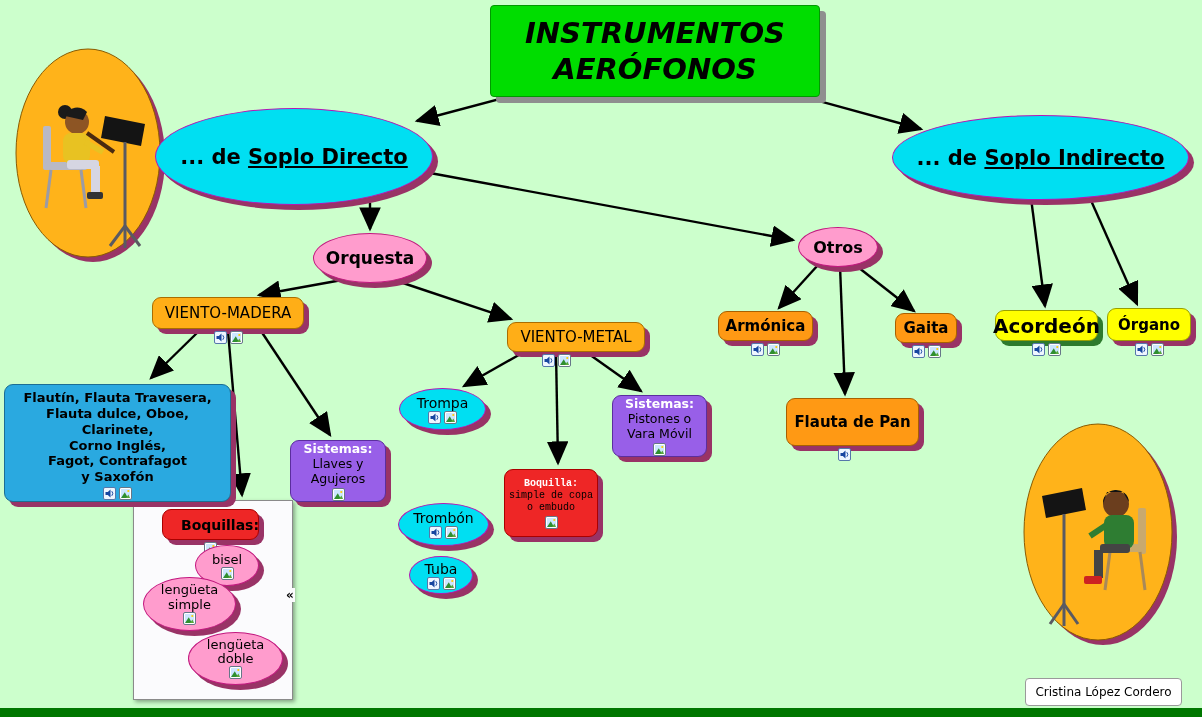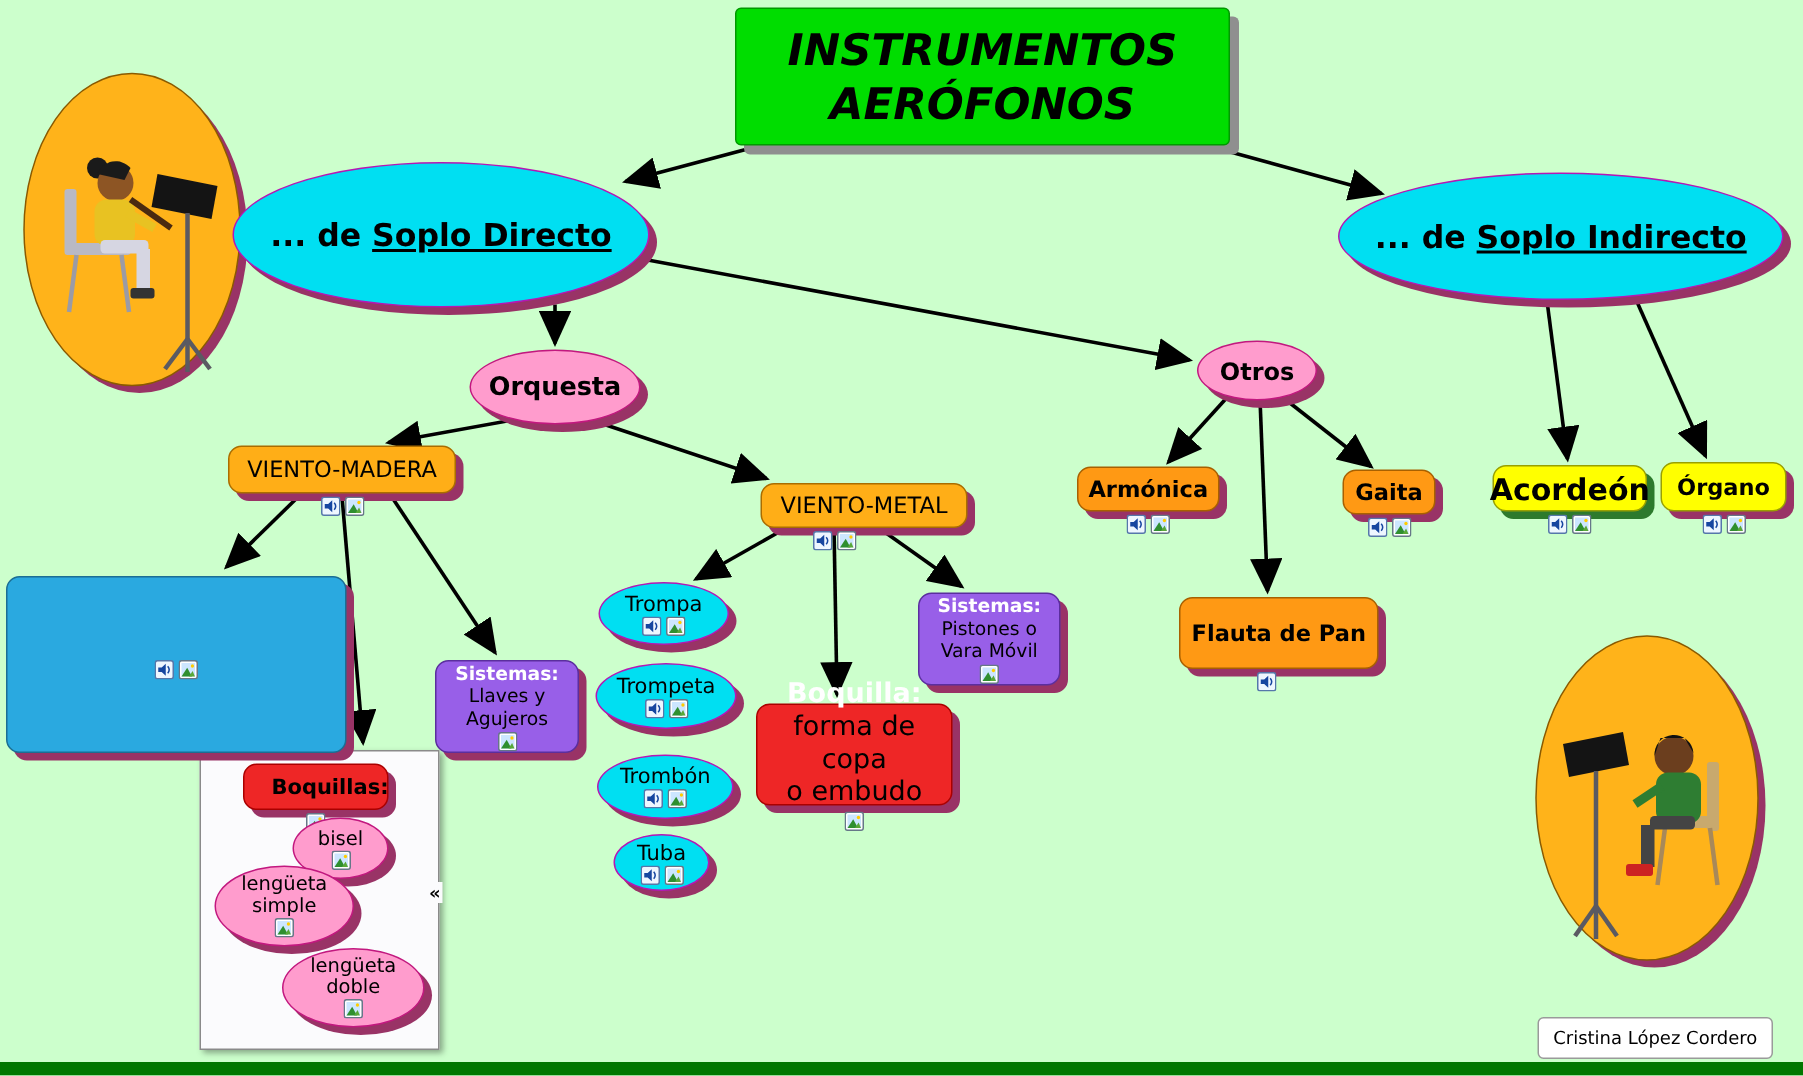--- a/index.html
+++ b/index.html
@@ -190,20 +190,26 @@
       <svg class="ric" viewBox="0 0 13 13">
           <use href="#ic-audio"></use>
         </svg>
       <svg class="ric" viewBox="0 0 13 13">
           <use href="#ic-image"></use>
         </svg>
     </div>
   </div>
 
   <div class="node blue rr sh" style="left:4px;top:384px;width:227px;height:118px;font-size:13px;font-weight:bold;line-height:1.22;padding-top:4px;">
+    <span class="pre">Flautín, Flauta Travesera,
+Flauta dulce, Oboe,
+Clarinete,
+Corno Inglés,
+Fagot, Contrafagot
+y Saxofón</span>
     <div class="icons">
       <svg class="ric" viewBox="0 0 13 13">
           <use href="#ic-audio"></use>
         </svg>
       <svg class="ric" viewBox="0 0 13 13">
           <use href="#ic-image"></use>
         </svg>
     </div>
   </div>
 
@@ -263,31 +269,20 @@
     <div class="icons" style="margin-top:0;">
       <svg class="ric" viewBox="0 0 13 13">
           <use href="#ic-audio"></use>
         </svg>
       <svg class="ric" viewBox="0 0 13 13">
           <use href="#ic-image"></use>
         </svg>
     </div>
   </div>
 
-  <div class="node ell cyan sh" style="left:397px;top:442px;width:94px;height:44px;font-size:14px;">
-    <span>Trompeta</span>
-    <div class="icons" style="margin-top:0;">
-      <svg class="ric" viewBox="0 0 13 13">
-          <use href="#ic-audio"></use>
-        </svg>
-      <svg class="ric" viewBox="0 0 13 13">
-          <use href="#ic-image"></use>
-        </svg>
-    </div>
-  </div>
 
   <div class="node ell cyan sh" style="left:398px;top:503px;width:91px;height:43px;font-size:14px;">
     <span>Trombón</span>
     <div class="icons" style="margin-top:0;">
       <svg class="ric" viewBox="0 0 13 13">
           <use href="#ic-audio"></use>
         </svg>
       <svg class="ric" viewBox="0 0 13 13">
           <use href="#ic-image"></use>
         </svg>
@@ -310,23 +305,23 @@
     <span class="bold white">Sistemas:</span>
     <span class="pre">Pistones o
 Vara Móvil</span>
     <div class="icons">
       <svg class="ric" viewBox="0 0 13 13">
           <use href="#ic-image"></use>
         </svg>
     </div>
   </div>
 
-  <div class="node red rr sh" style="left:504px;top:469px;width:131px;height:68px;font-size:18px;line-height:1.2;">
+  <div class="node red rr sh" style="left:504px;top:469px;width:94px;height:68px;font-size:10px;line-height:1.2;font-family:Liberation Mono, monospace;">
     <span class="bold white">Boquilla:</span>
-    <span class="pre">forma de copa
+    <span class="pre">simple de copa
 o embudo</span>
     <div class="icons">
       <svg class="ric" viewBox="0 0 13 13">
           <use href="#ic-image"></use>
         </svg>
     </div>
   </div>
 
   <div class="node" style="left:718px;top:311px;width:95px;">
     <div class="pill dorange rr sh" style="height:30px;font-size:15px;font-weight:bold;">

